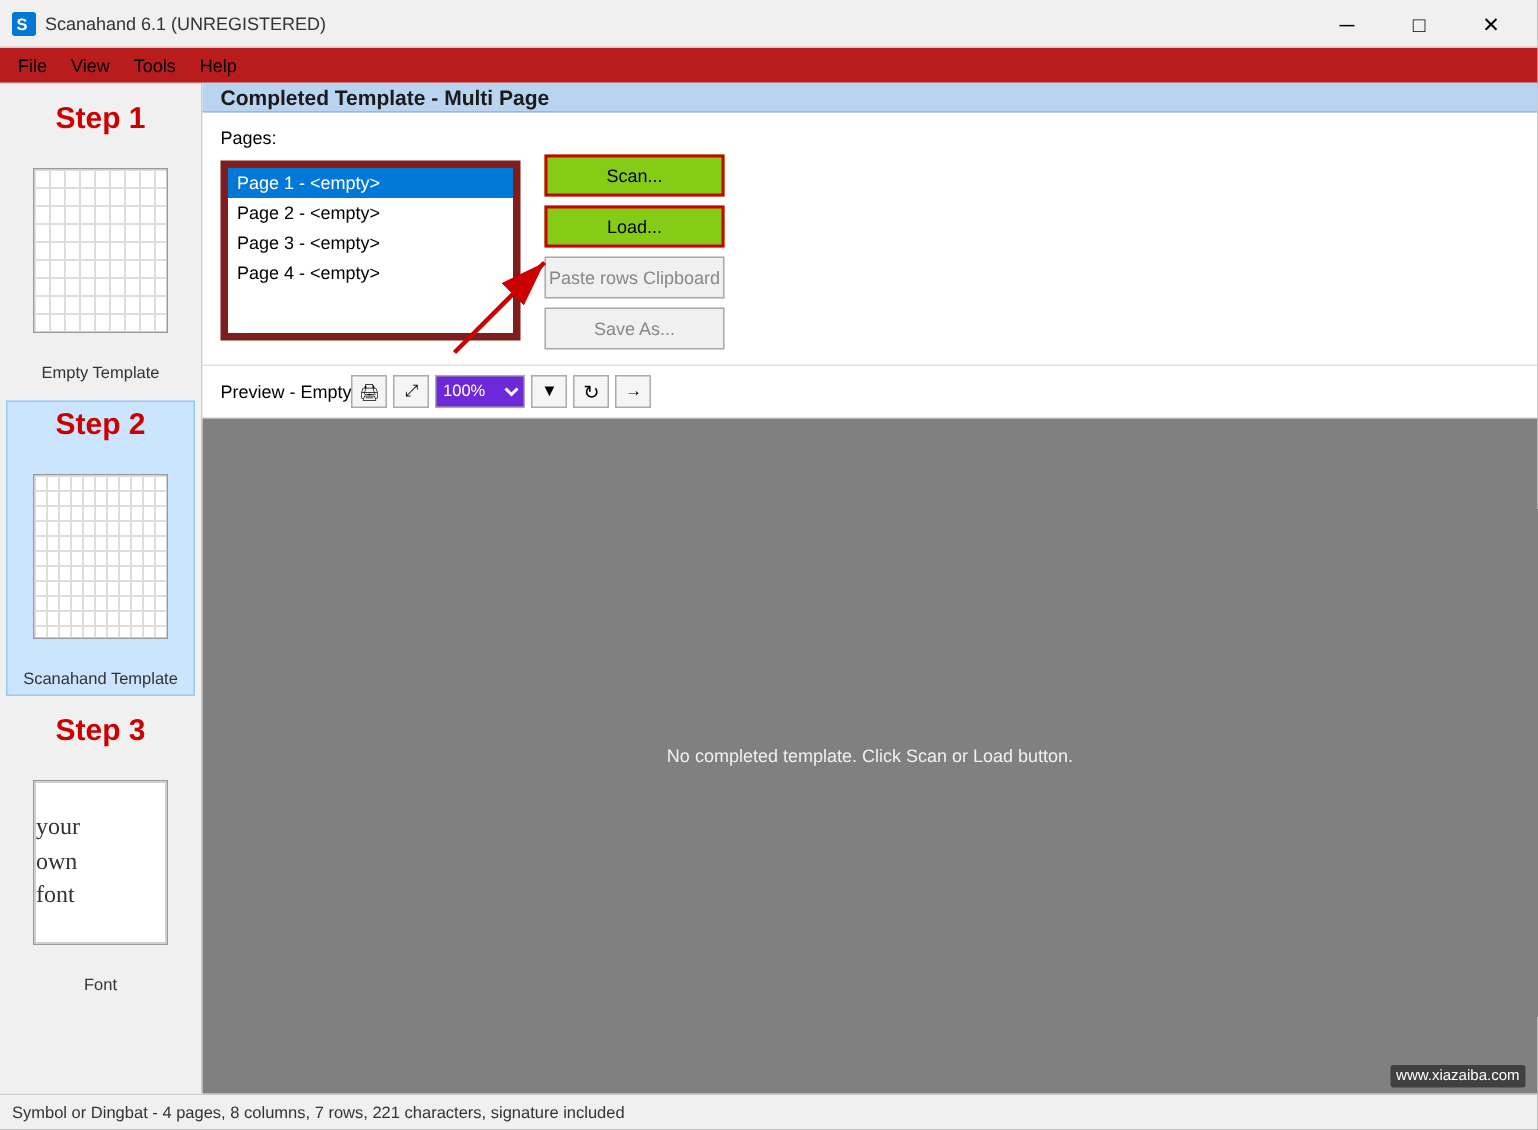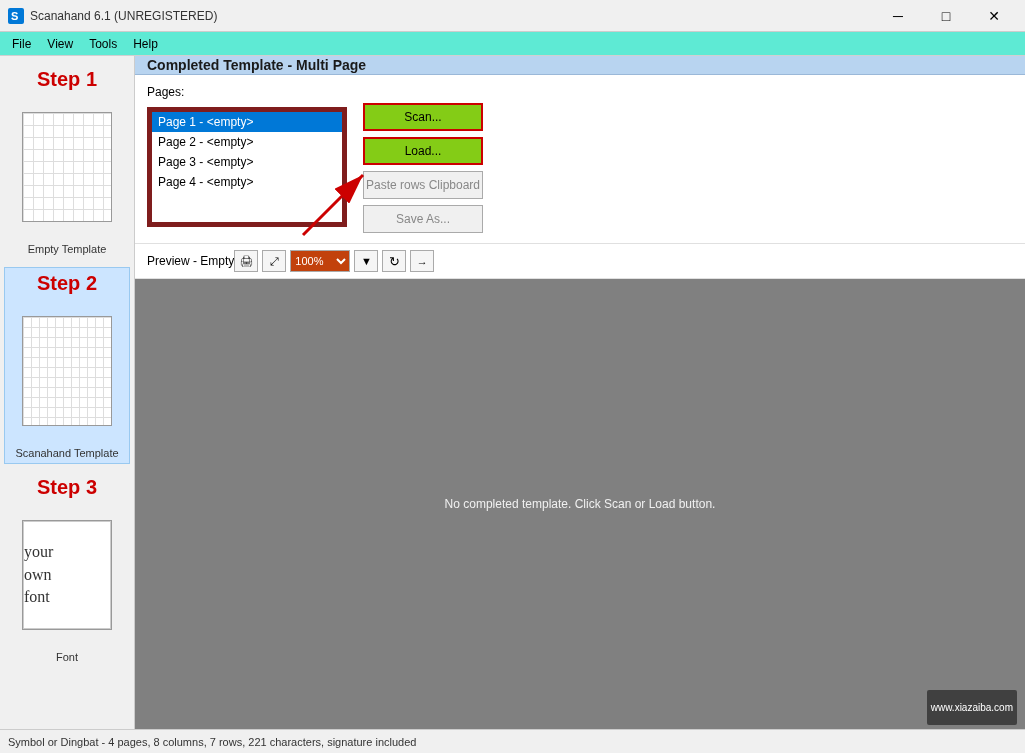--- a/index.html
+++ b/index.html
@@ -17,21 +17,21 @@
     .titlebar-icon { width: 16px; height: 16px; margin-right: 6px; }
     .titlebar-title { font-size: 12px; color: #333; flex: 1; }
     .titlebar-controls { display: flex; gap: 2px; }
     .titlebar-btn {
       width: 46px; height: 28px; border: none; background: transparent;
       cursor: pointer; font-size: 14px; display: flex; align-items: center; justify-content: center;
     }
 
     
     .menubar {
-      background: #5eead4;
+      background: #b91c1c;
       height: 24px;
       display: flex;
       align-items: center;
       padding: 0 4px;
       border-bottom: 1px solid #d0d0d0;
     }
     .menu-item {
       padding: 2px 8px;
       cursor: pointer;
       font-size: 12px;
@@ -224,21 +224,21 @@
       width: 24px; height: 22px;
       border: 1px solid #aaa;
       background: #f5f5f5;
       cursor: pointer;
       font-size: 11px;
       display: flex; align-items: center; justify-content: center;
     }
     .preview-zoom-select {
       width: 60px; height: 22px;
       border: 1px solid #aaa;
-      background: #c2410c;
+      background: #6d28d9;
       color: white;
       font-size: 11px;
     }
     .preview-refresh-btn {
       width: 24px; height: 22px;
       border: 1px solid #aaa;
       background: #f5f5f5;
       cursor: pointer;
       font-size: 13px;
       display: flex; align-items: center; justify-content: center;
@@ -268,21 +268,21 @@
     }
 
     
     .watermark {
       position: absolute;
       bottom: 28px;
       right: 8px;
       background: rgba(0,0,0,0.5);
       color: white;
       font-size: 10px;
-      padding: 12px 4px;
+      padding: 2px 4px;
       border-radius: 2px;
     }
   </style>
 </head>
 <body>
 
 <div class="titlebar">
   <div class="titlebar-icon">
     <svg width="16" height="16" viewBox="0 0 16 16">
       <rect width="16" height="16" fill="#0078d7" rx="2"></rect>

